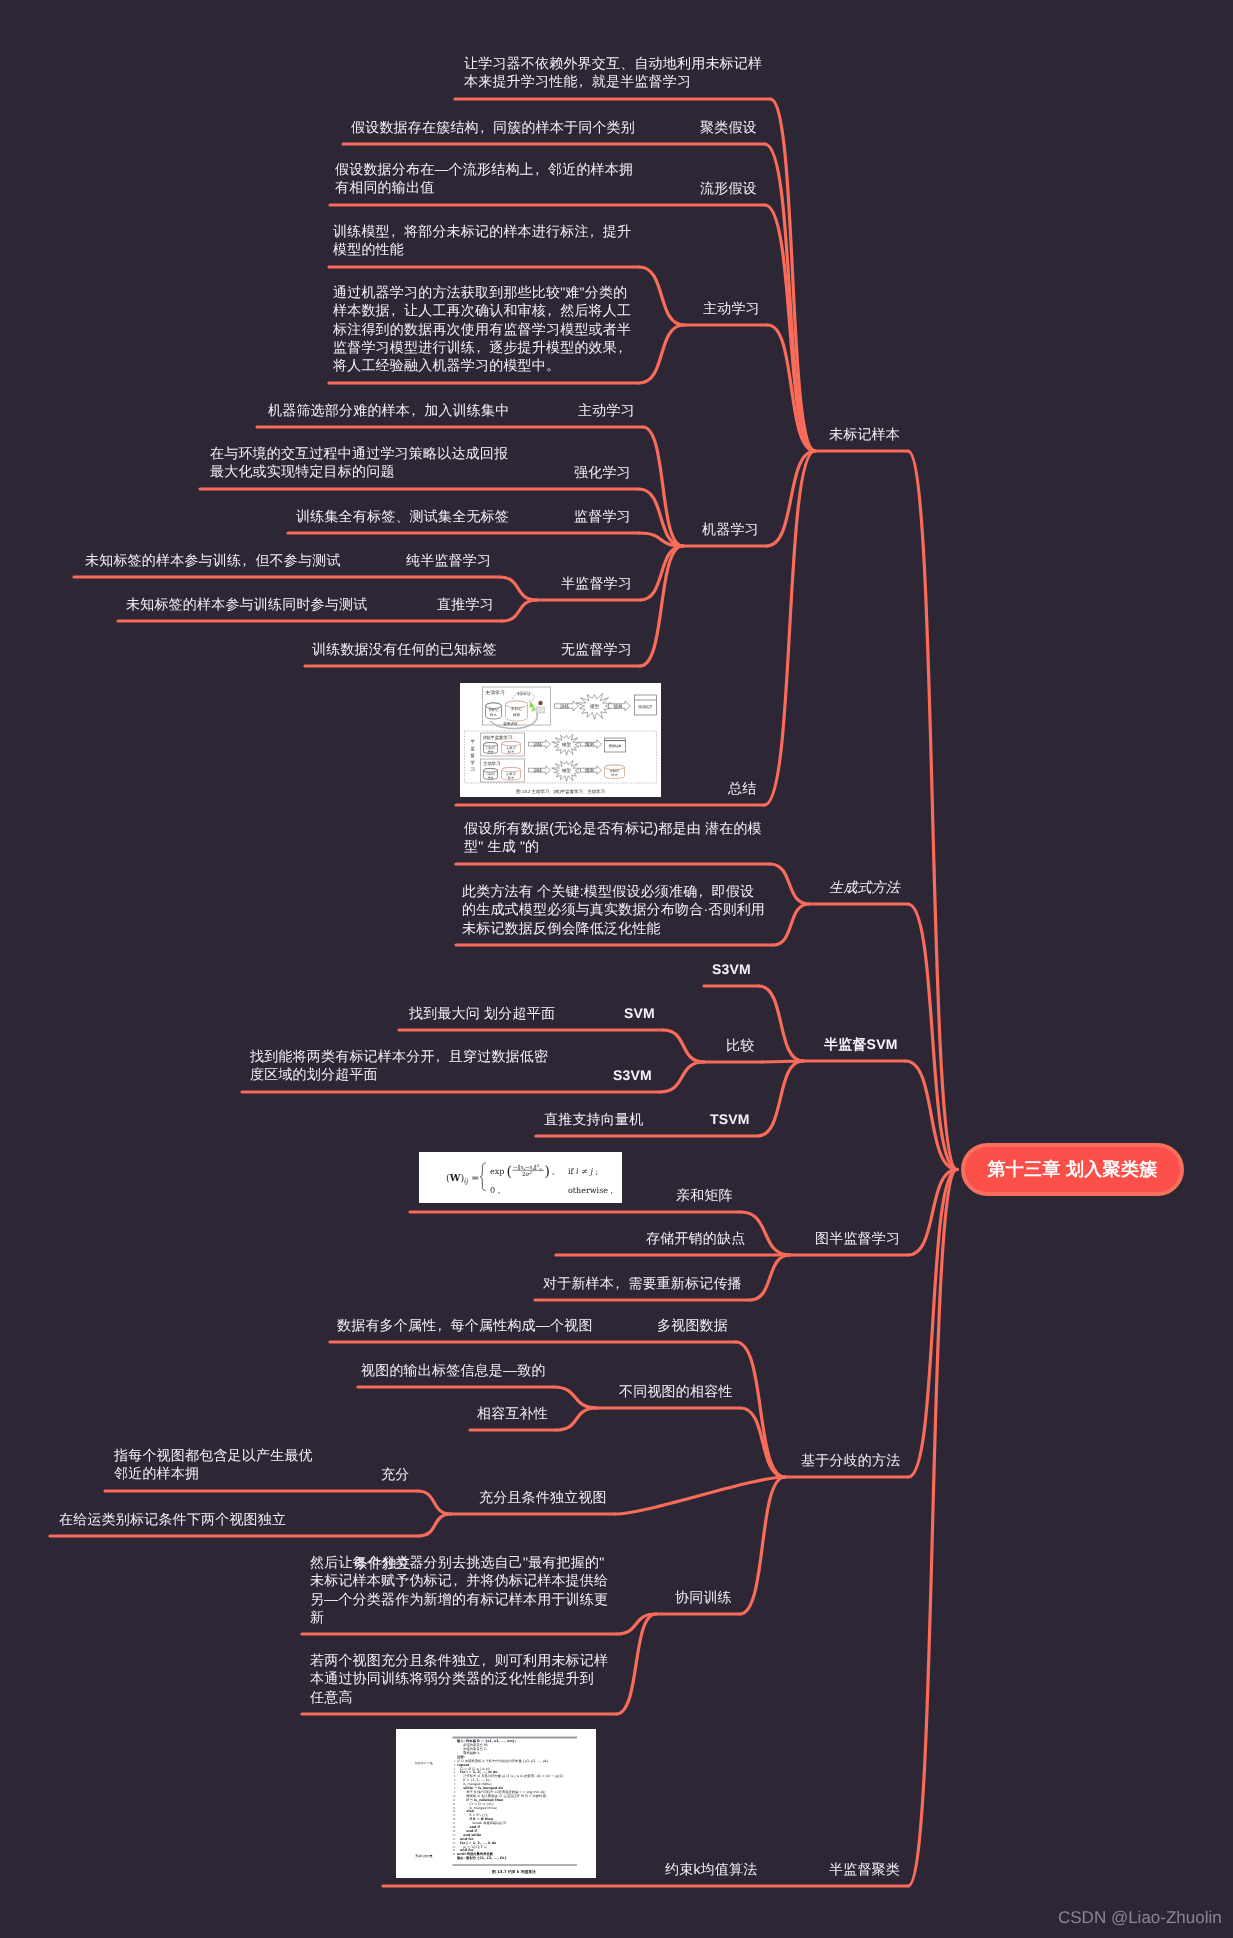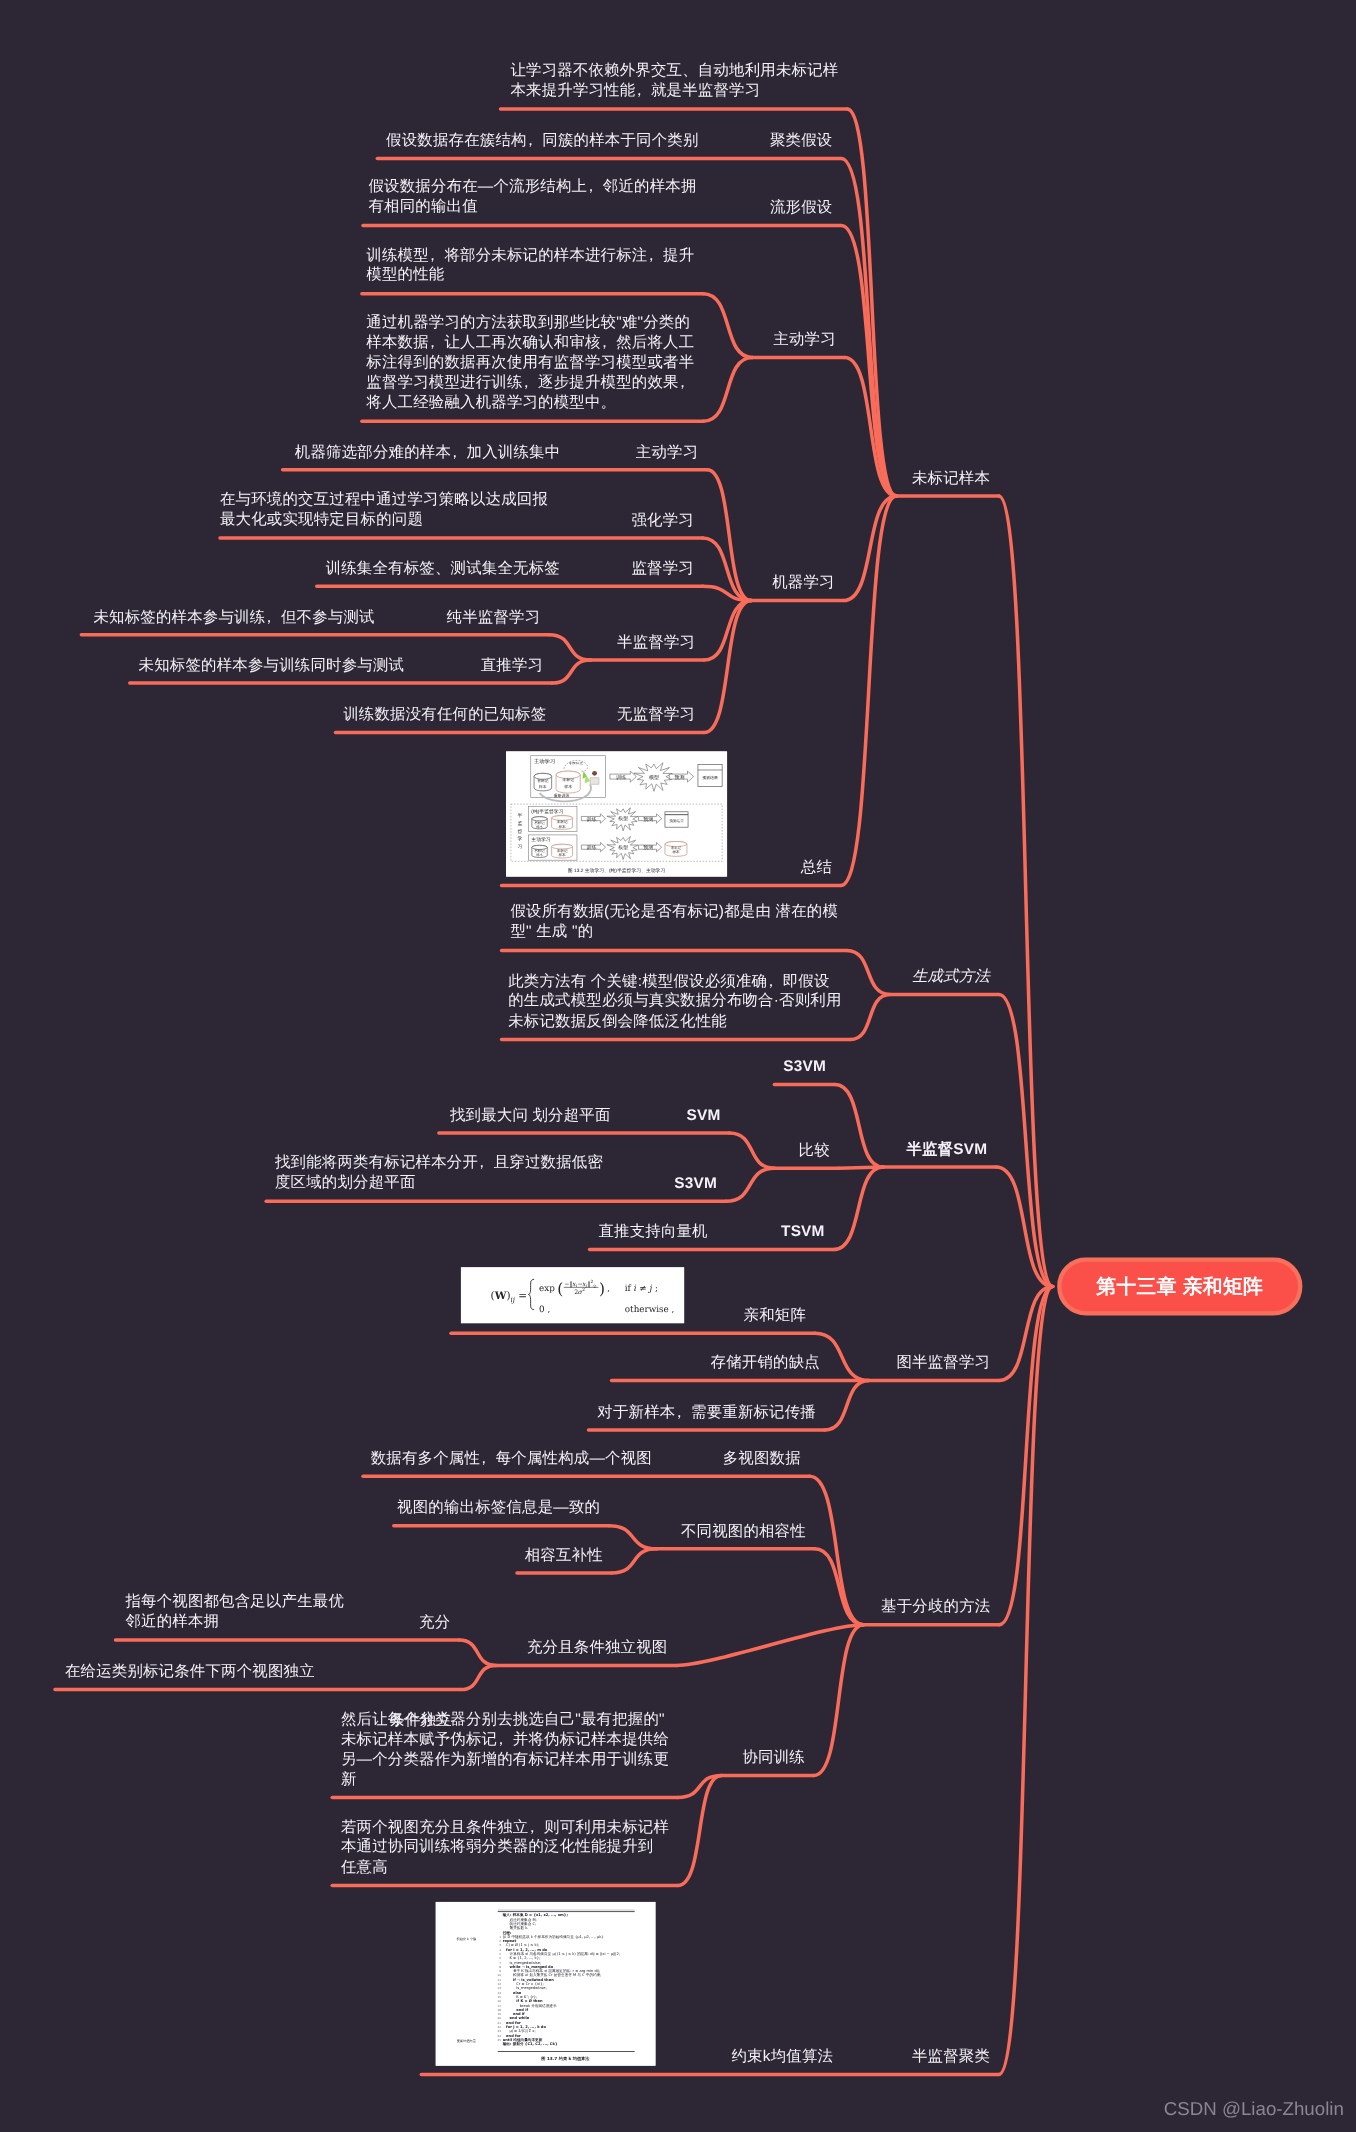--- a/index.html
+++ b/index.html
@@ -99,34 +99,34 @@
       <path d="M656,1614 L739.8125,1614" fill="none" stroke="#fa6c5a" stroke-width="3.2" stroke-linecap="round"></path>
       <path d="M739.8125,1614 C767.82875,1614 756.98375,1477 785,1477" fill="none" stroke="#fa6c5a" stroke-width="3.2" stroke-linecap="round"></path>
       <path d="M302,1634 L616.203125,1634" fill="none" stroke="#fa6c5a" stroke-width="3.2" stroke-linecap="round"></path>
       <path d="M616.203125,1634 C640.8771875,1634 631.3259375,1614 656,1614" fill="none" stroke="#fa6c5a" stroke-width="3.2" stroke-linecap="round"></path>
       <path d="M302,1714 L616.21875,1714" fill="none" stroke="#fa6c5a" stroke-width="3.2" stroke-linecap="round"></path>
       <path d="M616.21875,1714 C640.883125,1714 631.335625,1614 656,1614" fill="none" stroke="#fa6c5a" stroke-width="3.2" stroke-linecap="round"></path>
       <path d="M383,1886 L908,1886" fill="none" stroke="#fa6c5a" stroke-width="3.2" stroke-linecap="round"></path>
       <path d="M908,1886 C938.38,1886 926.62,1169.5 957,1169.5" fill="none" stroke="#fa6c5a" stroke-width="3.2" stroke-linecap="round"></path>
     </svg>
   <div id="nodes">
-      <div class="root" style="left: 961px; top: 1143px; width: 223px; height: 53px;">第十三章 亲和矩阵</div>
+      <div class="root" style="left: 961px; top: 1143px; width: 223px; height: 53px;">第十三章 划入聚类簇</div>
       <div class="node" style="left: 829px; top: 424.5px;"><span>未标记样本</span></div>
       <div class="node" style="left: 464px; top: 54.2px;"><span>让学习器不依赖外界交互、自动地利用未标记样</span><br><span>本来提升学习性能<span class="cm">，</span>就是半监督学习</span></div>
       <div class="node" style="left: 351px; top: 117.5px;"><span>假设数据存在簇结构<span class="cm">，</span>同簇的样本于同个类别</span></div>
       <div class="node" style="left: 700px; top: 117.5px;"><span>聚类假设</span></div>
       <div class="node" style="left: 335px; top: 160.2px;"><span>假设数据分布在—个流形结构上<span class="cm">，</span>邻近的样本拥</span><br><span>有相同的输出值</span></div>
       <div class="node" style="left: 700px; top: 178.5px;"><span>流形假设</span></div>
       <div class="node" style="left: 703px; top: 298.5px;"><span>主动学习</span></div>
       <div class="node" style="left: 333px; top: 222.2px;"><span>训练模型<span class="cm">，</span>将部分未标记的样本进行标注<span class="cm">，</span>提升</span><br><span>模型的性能</span></div>
       <div class="node" style="left: 333px; top: 283.3px;"><span>通过机器学习的方法获取到那些比较"难"分类的</span><br><span>样本数据<span class="cm">，</span>让人工再次确认和审核<span class="cm">，</span>然后将人工</span><br><span>标注得到的数据再次使用有监督学习模型或者半</span><br><span>监督学习模型进行训练<span class="cm">，</span>逐步提升模型的效果<span class="cm">，</span></span><br><span>将人工经验融入机器学习的模型中。</span></div>
       <div class="node" style="left: 702px; top: 519.5px;"><span>机器学习</span></div>
       <div class="node" style="left: 268px; top: 400.5px;"><span>机器筛选部分难的样本<span class="cm">，</span>加入训练集中</span></div>
       <div class="node" style="left: 578px; top: 400.5px;"><span>主动学习</span></div>
-      <div class="node" style="left: 200px; top: 444.2px;"><span>在与环境的交互过程中通过学习策略以达成回报</span><br><span>最大化或实现特定目标的问题</span></div>
+      <div class="node" style="left: 210px; top: 444.2px;"><span>在与环境的交互过程中通过学习策略以达成回报</span><br><span>最大化或实现特定目标的问题</span></div>
       <div class="node" style="left: 574px; top: 462.5px;"><span>强化学习</span></div>
       <div class="node" style="left: 296px; top: 506.5px;"><span>训练集全有标签、测试集全无标签</span></div>
       <div class="node" style="left: 574px; top: 506.5px;"><span>监督学习</span></div>
       <div class="node" style="left: 561px; top: 573.5px;"><span>半监督学习</span></div>
       <div class="node" style="left: 85px; top: 550.5px;"><span>未知标签的样本参与训练<span class="cm">，</span>但不参与测试</span></div>
       <div class="node" style="left: 406px; top: 550.5px;"><span>纯半监督学习</span></div>
       <div class="node" style="left: 126px; top: 594.5px;"><span>未知标签的样本参与训练同时参与测试</span></div>
       <div class="node" style="left: 437px; top: 594.5px;"><span>直推学习</span></div>
       <div class="node" style="left: 312px; top: 639.5px;"><span>训练数据没有任何的已知标签</span></div>
       <div class="node" style="left: 561px; top: 639.5px;"><span>无监督学习</span></div>

